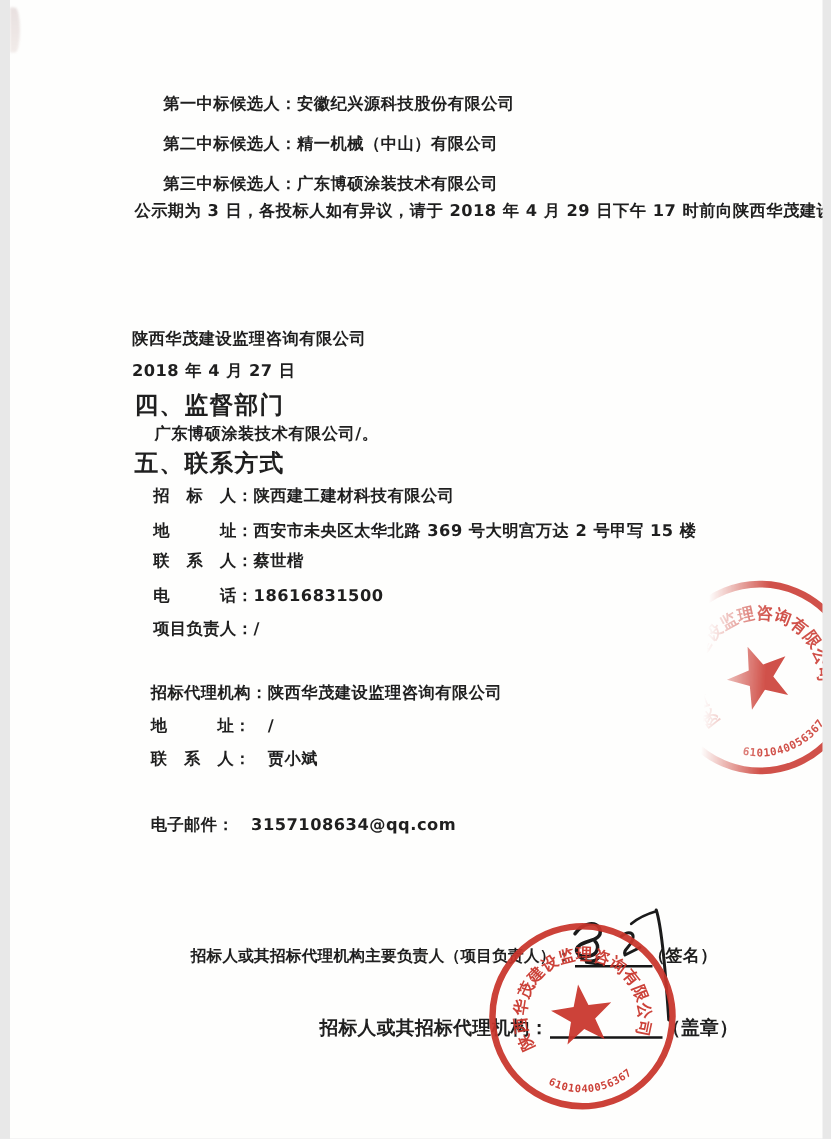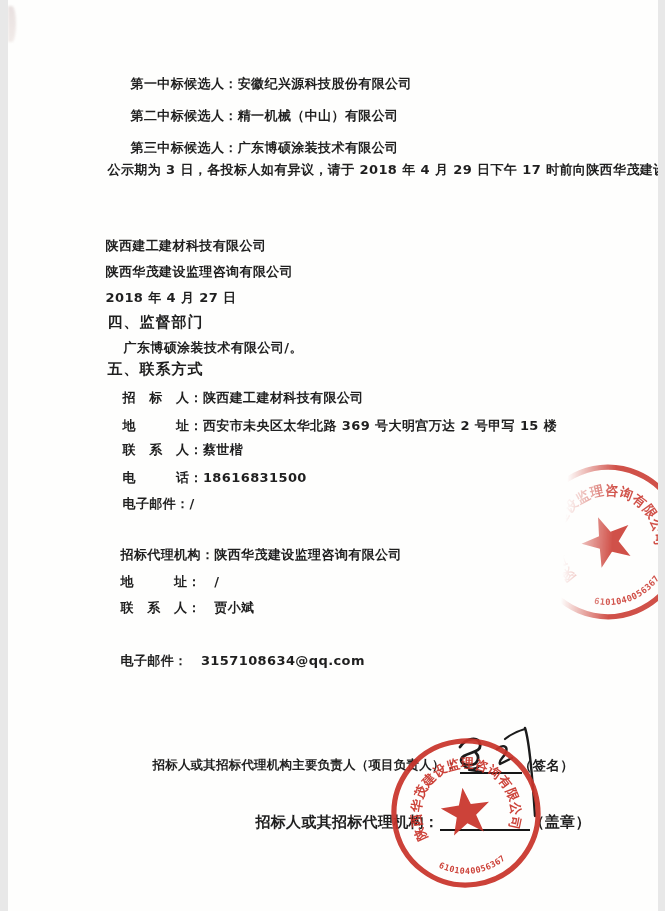--- a/index.html
+++ b/index.html
@@ -6,21 +6,21 @@
   #page{
     position:relative;width:650px;height:911px;margin:0 auto;
     background:#fefefd;overflow:hidden;
     font-family:"DejaVu Sans",sans-serif;
     color:#1f1f1f;
   }
   .line{
     position:absolute;white-space:pre;
     font-size:13px;font-weight:600;letter-spacing:0.4px;line-height:1.35;
   }
-  .heading{font-size:15px;font-weight:700;letter-spacing:1px;text-align:right;}
+  .heading{font-size:19px;font-weight:700;letter-spacing:1px;text-align:right;}
   .footer1{font-size:12.5px;letter-spacing:0.2px;}
   .footer2{font-size:15px;letter-spacing:0.3px;}
   .suffix{font-size:13.5px;text-align:right;}
   .underline{position:absolute;height:1.6px;background:#161616;}
   .seal{position:absolute;opacity:0.93;}
   .seal svg{display:block;}
   .seal-bottom{left:378px;top:733px;transform:rotate(-8deg);}
   .seal-right{
     left:517px;top:459px;transform:rotate(-22deg);
     -webkit-mask-image:linear-gradient(115deg,transparent 30%,rgba(0,0,0,.92) 52%);
@@ -40,34 +40,33 @@
 <div id="page">
 
   <div id="smudge"></div>
 
   <div class="line" style="left:123px;top:75px">第一中标候选人：安徽纪兴源科技股份有限公司</div>
   <div class="line" style="left:123px;top:107px">第二中标候选人：精一机械（中山）有限公司</div>
   <div class="line" style="left:123px;top:139px">第三中标候选人：广东博硕涂装技术有限公司</div>
 
   <div class="line" style="left:100px;top:161px">公示期为 3 日，各投标人如有异议，请于 2018 年 4 月 29 日下午 17 时前向陕西华茂建设监</div>
 
-  <div class="line" style="left:98px;top:237px">陕西建工建材科技有限公司</div>
   <div class="line" style="left:98px;top:263px">陕西华茂建设监理咨询有限公司</div>
   <div class="line" style="left:98px;top:289px">2018 年 4 月 27 日</div>
 
   <div class="line heading" style="left:100px;top:312px">四、监督部门</div>
   <div class="line" style="left:116px;top:339px">广东博硕涂装技术有限公司/。</div>
 
   <div class="line heading" style="left:100px;top:359px">五、联系方式</div>
 
   <div class="line" style="left:115px;top:389px">招　标　人：陕西建工建材科技有限公司</div>
   <div class="line" style="left:115px;top:417px">地　　　址：西安市未央区太华北路 369 号大明宫万达 2 号甲写 15 楼</div>
   <div class="line" style="left:115px;top:441px">联　系　人：蔡世楷</div>
   <div class="line" style="left:115px;top:469px">电　　　话：18616831500</div>
-  <div class="line" style="left:115px;top:495px">电子邮件：/</div>
+  <div class="line" style="left:115px;top:495px">项目负责人：/</div>
 
   <div class="line" style="left:113px;top:546px">招标代理机构：陕西华茂建设监理咨询有限公司</div>
   <div class="line" style="left:113px;top:573px">地　　　址：　/</div>
   <div class="line" style="left:113px;top:599px">联　系　人：　贾小斌</div>
   <div class="line" style="left:113px;top:652px">电子邮件：　3157108634@qq.com</div>
 
   <div class="line footer1" style="left:145px;top:757px">招标人或其招标代理机构主要负责人（项目负责人）：</div>
   <div class="underline" style="left:452px;top:772px;width:62px"></div>
   <div class="line suffix" style="left:511px;top:756px">（签名）</div>
 

